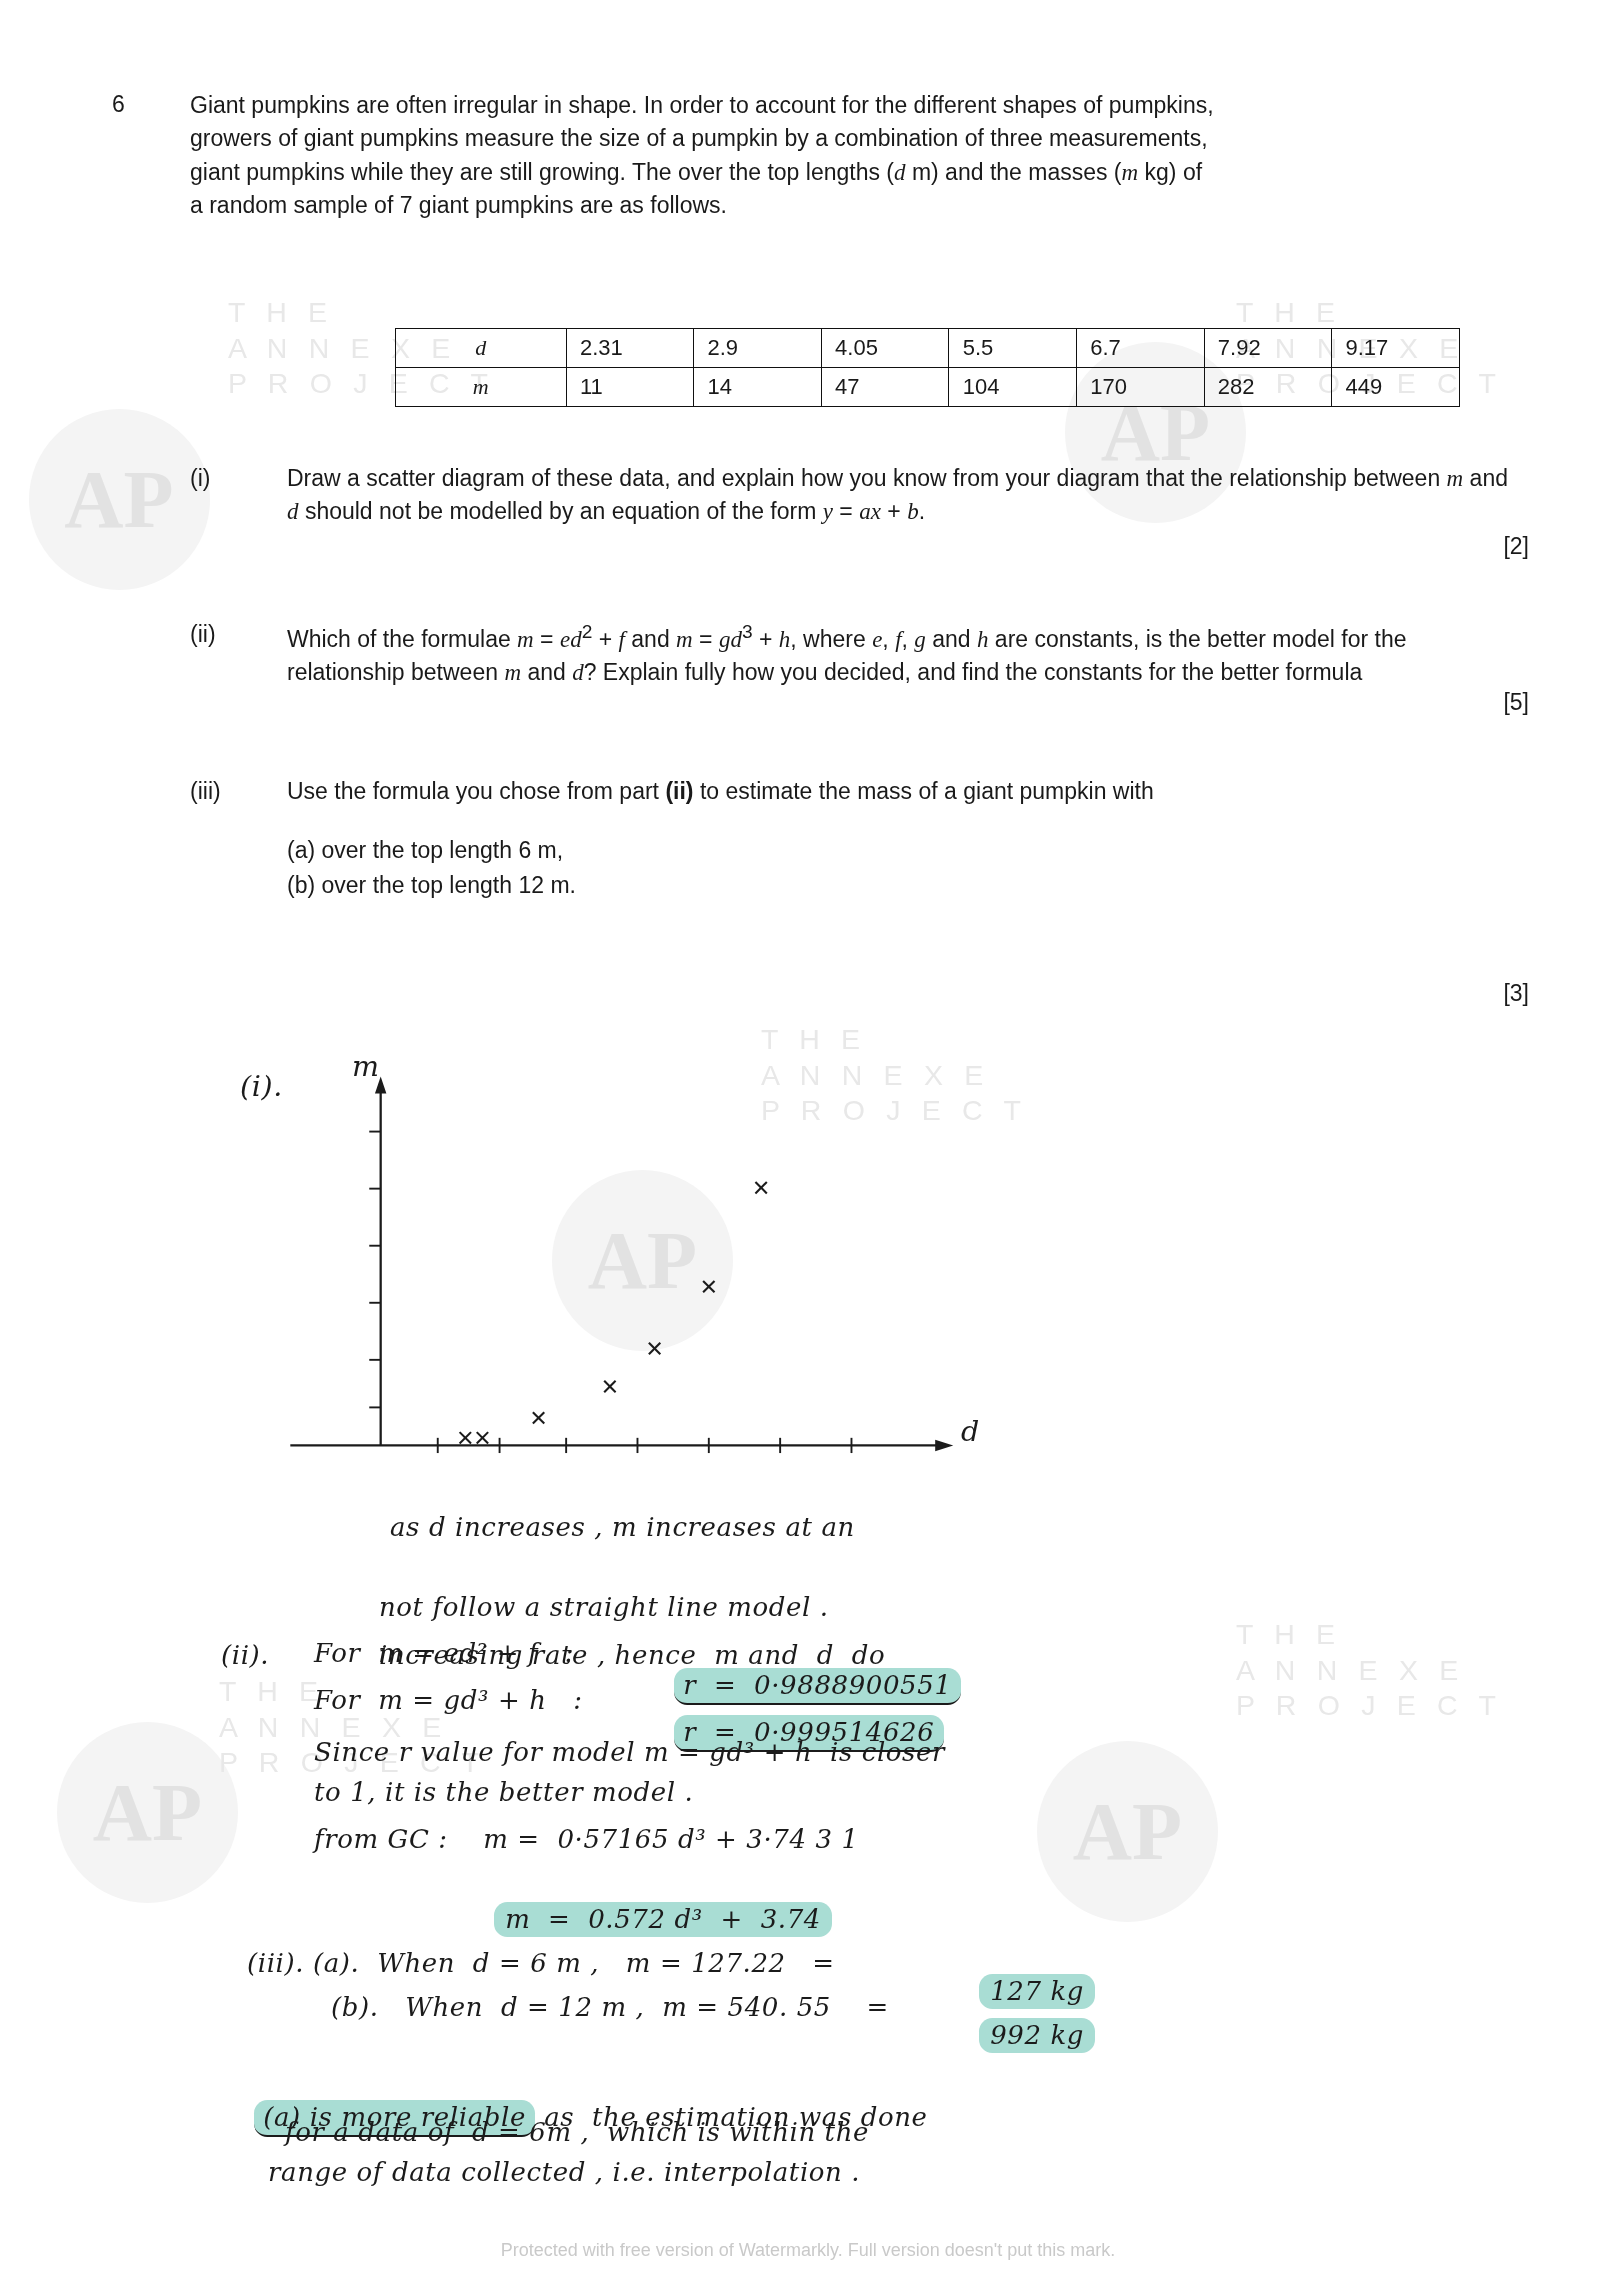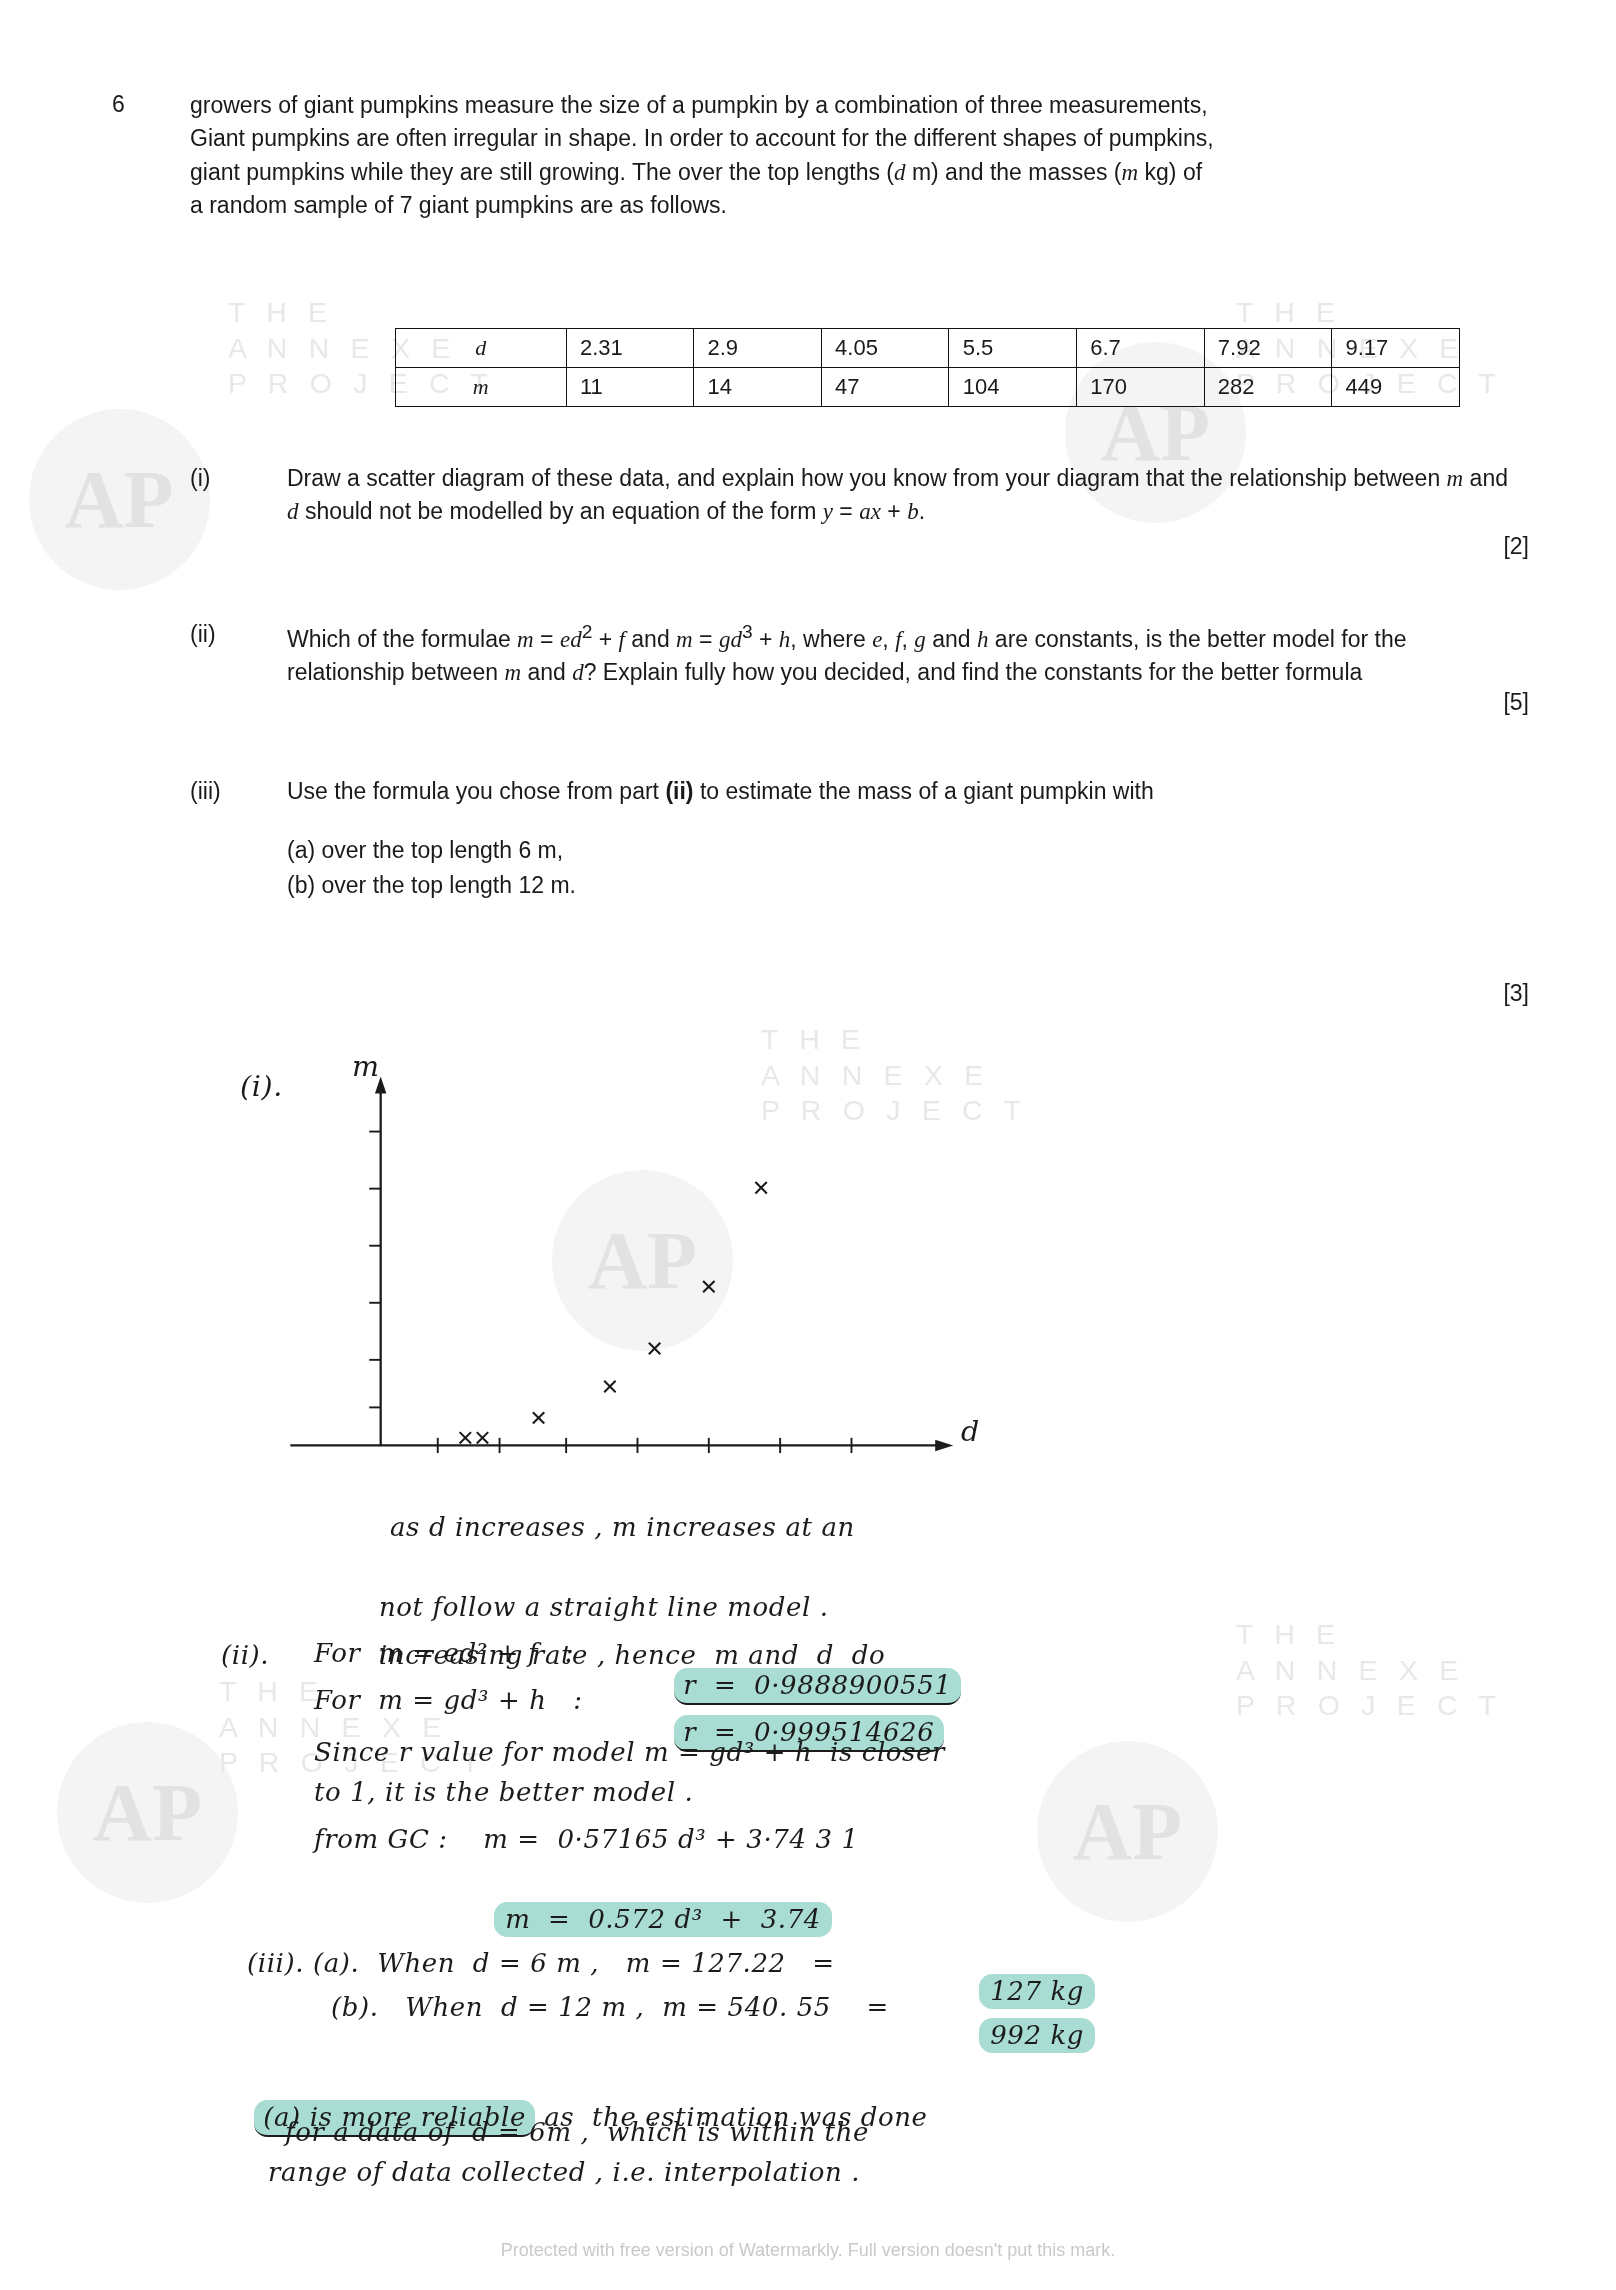--- a/index.html
+++ b/index.html
@@ -191,22 +191,22 @@
 P R O J E C T</div>
 
   <div class="wm-footer">Protected with free version of Watermarkly. Full version doesn't put this mark.</div>
 </div>
 
 <div class="page">
 
   <div class="qnum">6</div>
 
   <div class="qbody">
+    <div>Giant pumpkins are often irregular in shape. In order to account for the different shapes of pumpkins,</div>
     <div>growers of giant pumpkins measure the size of a pumpkin by a combination of three measurements,</div>
-    <div>Giant pumpkins are often irregular in shape. In order to account for the different shapes of pumpkins,</div>
     <div>giant pumpkins while they are still growing. The over the top lengths (<span class="i">d</span> m) and the masses (<span class="i">m</span> kg) of</div>
     <div>a random sample of 7 giant pumpkins are as follows.</div>
   </div>
 
   <table class="data">
     <tbody>
         <tr>
       <td class="hdr">d</td>
       <td class="v">2.31</td>
       <td class="v">2.9</td>

